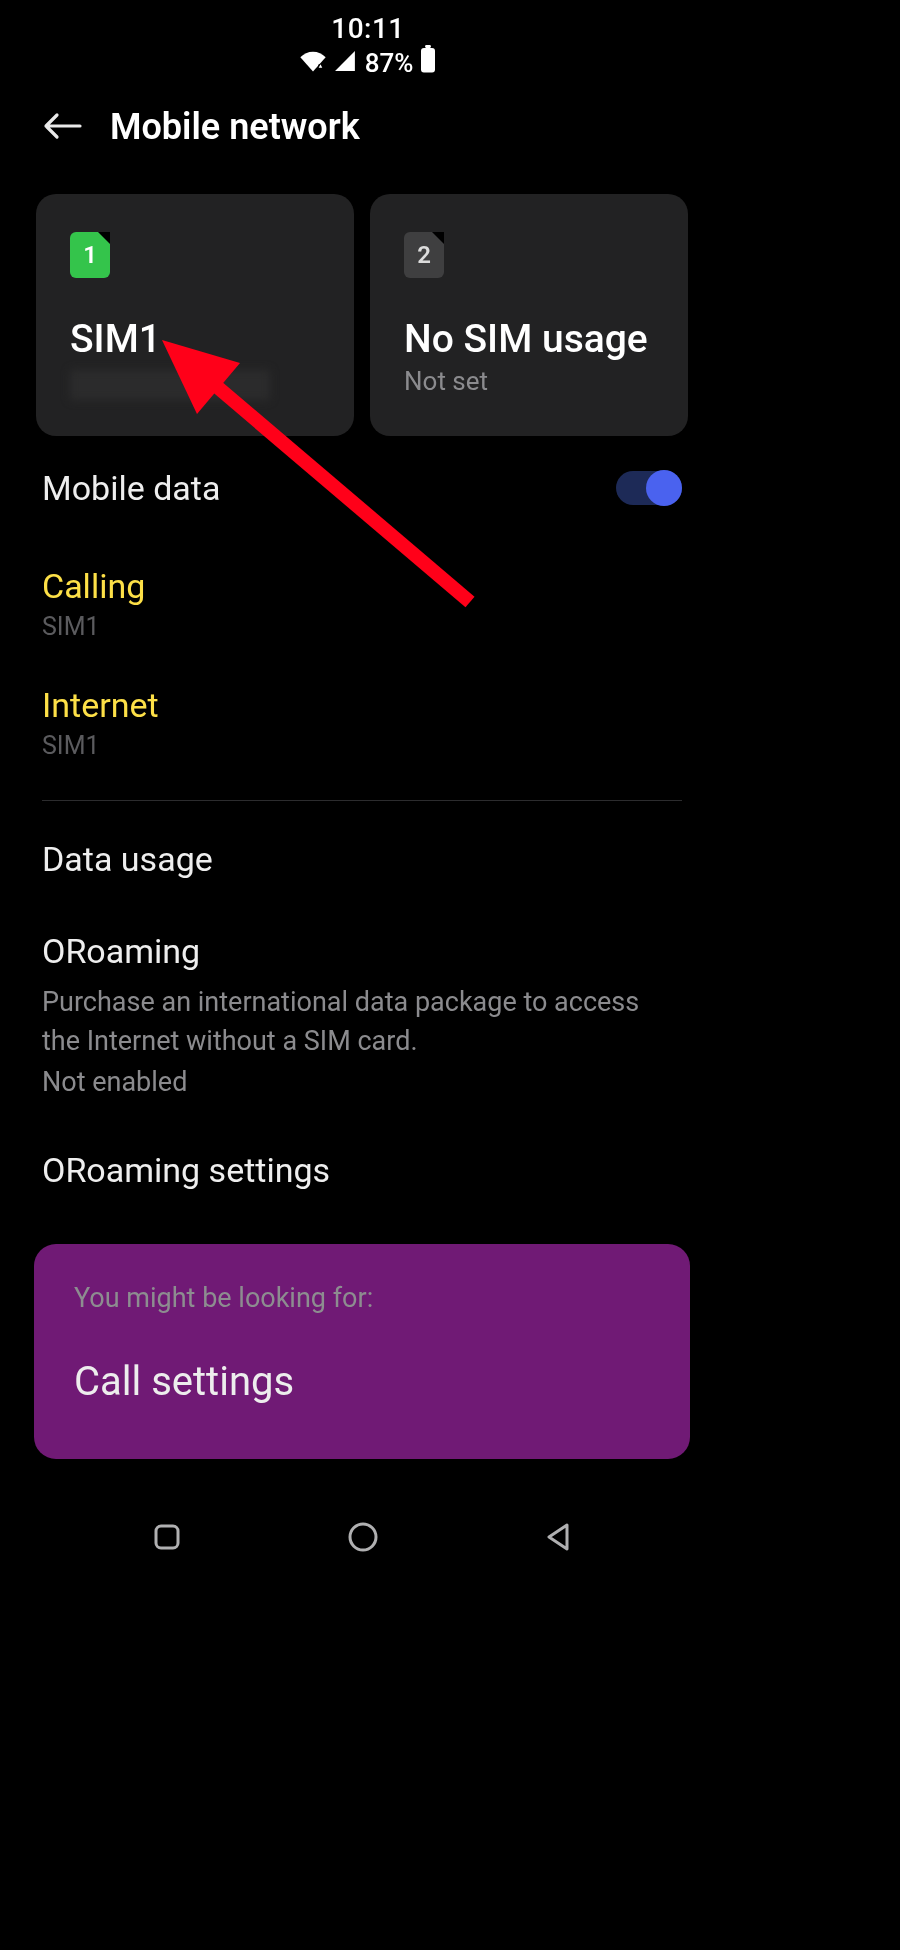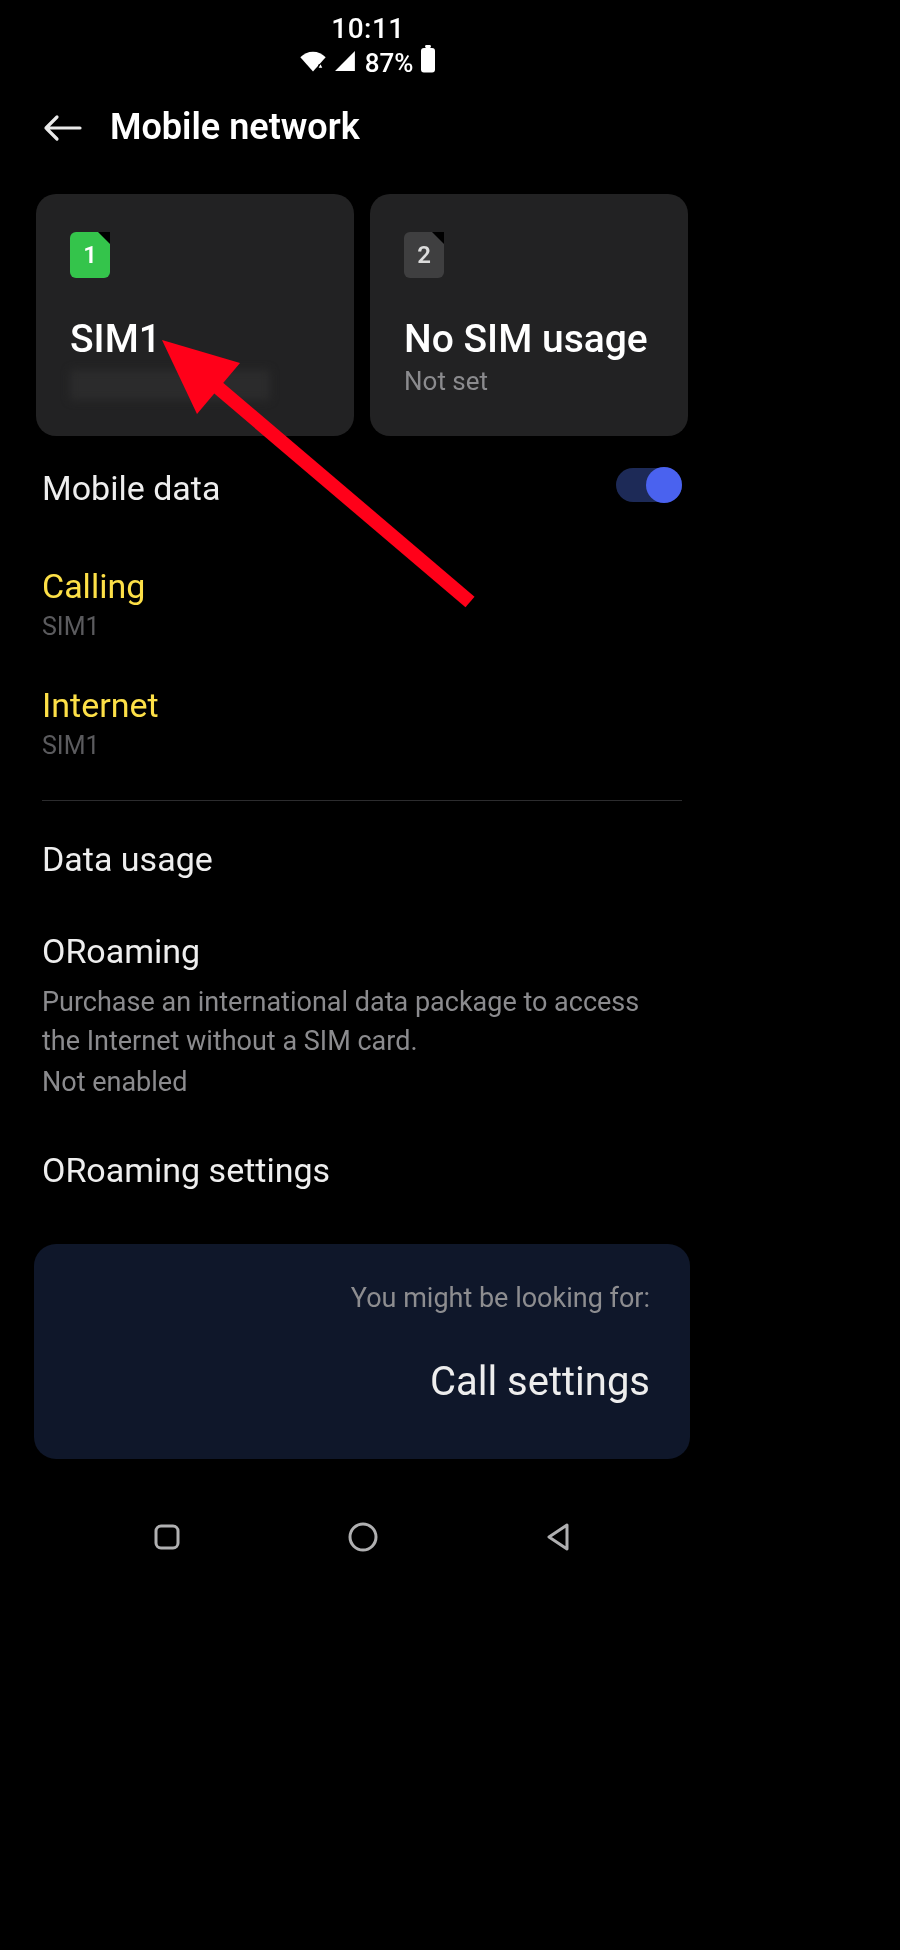--- a/index.html
+++ b/index.html
@@ -45,21 +45,21 @@
       gap: 6px;
     }
     .status-right .pct {
       font-size: 26px;
       font-weight: 500;
       margin-left: 2px;
     }
     
     .header {
       display: flex;
-      align-items: flex-end;
+      align-items: flex-start;
       gap: 28px;
       padding: 48px 36px 16px 42px;
     }
     .back-icon {
       width: 40px;
       height: 40px;
       display: flex;
       align-items: center;
       justify-content: center;
     }
@@ -126,20 +126,21 @@
     }
     
     .list {
       padding: 0 42px;
     }
     .item {
       padding: 32px 0;
     }
     .item.row {
       display: flex;
+      align-items: center;
       justify-content: space-between;
     }
     .item-title {
       font-size: 34px;
       font-weight: 400;
       color: #eeeeee;
     }
     .item-title.dim {
       color: #fde047;
     }
@@ -172,24 +173,23 @@
       border-radius: 50%;
     }
     .divider {
       height: 1px;
       background: #2c2c2e;
       margin: 12px 42px 18px 42px;
     }
     
     .suggestion-card {
       margin: 22px 34px 0 34px;
-      background: #0f172a;
+      background: #701a75;
       border-radius: 22px;
       padding: 38px 40px 54px 40px;
-      text-align: right;
     }
     .sugg-heading {
       font-size: 27px;
       color: #8d8d90;
     }
     .sugg-item {
       font-size: 40px;
       color: #ededed;
       margin-top: 44px;
     }

